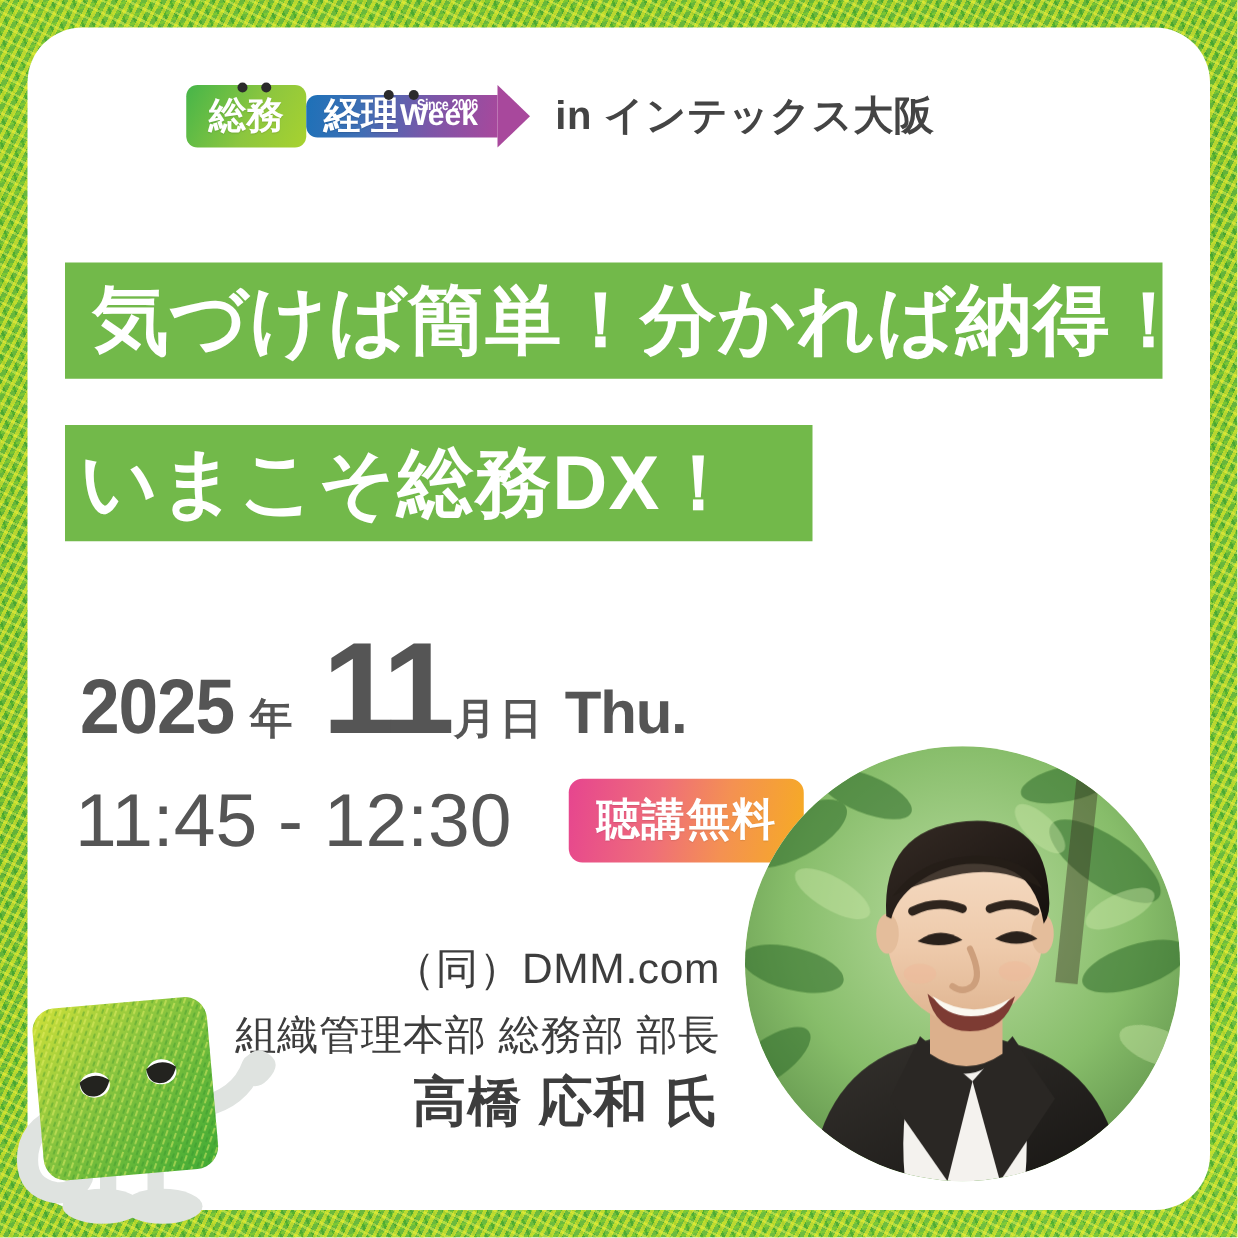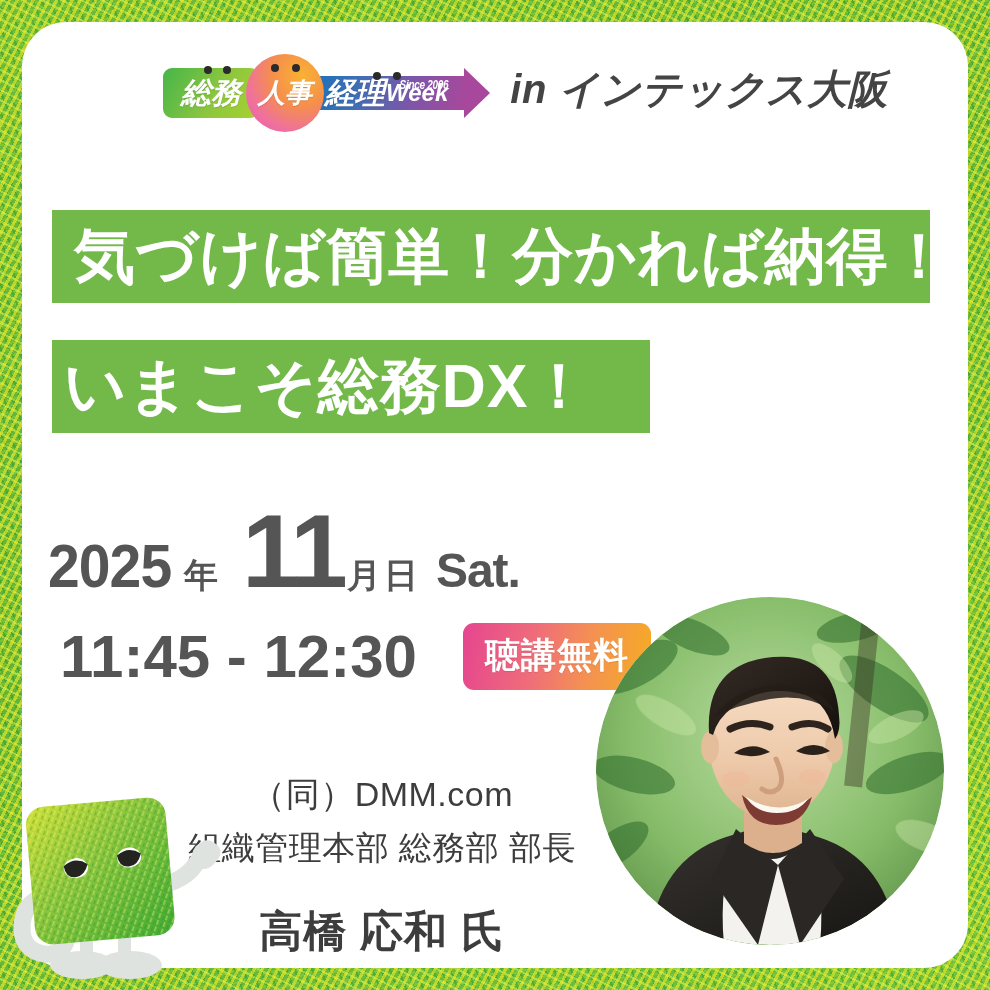--- a/index.html
+++ b/index.html
@@ -30,25 +30,24 @@
     position: absolute;
     left: 22px; top: 22px;
     width: 946px; height: 946px;
     background: #ffffff;
     border-radius: 44px;
   }
 
   
   #logo-row {
     position: absolute;
-    left: 163px; top: 62px;
+    left: 149px; top: 62px;
     height: 62px;
     display: flex;
-    align-items: flex-start;
-    font-style: italic;
+    align-items: center;
   }
   .logo-mark { position: relative; display: flex; align-items: center; height: 62px; }
 
   .seg-soumu {
     position: relative;
     width: 96px; height: 50px;
     border-radius: 9px;
     background: linear-gradient(120deg, #46b549 0%, #8cc63f 55%, #a8d22f 100%);
     display: flex; align-items: center; justify-content: center;
     z-index: 1;
@@ -106,21 +105,21 @@
   }
   .logo-eye {
     position: absolute;
     width: 8px; height: 8px;
     border-radius: 50%;
     background: #2b2b2b;
     z-index: 6;
   }
   .in-venue {
     margin-left: 20px;
-    font-size: 40px;
+    font-size: 32px;
     font-weight: bold;
     color: #444444;
     letter-spacing: .5px;
     white-space: nowrap;
   }
 
   
   .headline {
     position: absolute;
     background: #72b94a;
@@ -141,69 +140,69 @@
   #headline-2 {
     left: 52px; top: 340px;
     width: 598px; height: 93px;
     padding-left: 12px;
     font-size: 61px;
   }
 
   
   #date-line {
     position: absolute;
-    left: 48px; top: 510px;
+    left: 64px; top: 510px;
     display: flex;
     align-items: baseline;
     color: #555555;
     white-space: nowrap;
   }
   .d-year    { font-size: 62px; font-weight: bold; letter-spacing: -1px; transform: scaleX(.92); transform-origin: left bottom; }
   .d-unit-yr { font-size: 34px; font-weight: bold; margin-left: 2px; }
   .d-big     { font-size: 104px; font-weight: bold; letter-spacing: -4px; margin-left: 24px; line-height: .8; }
   .d-unit    { font-size: 34px; font-weight: bold; margin-left: 3px; }
   .d-dow     { font-size: 48px; font-weight: bold; margin-left: 18px; letter-spacing: -1px; }
 
   #time-row {
     position: absolute;
     left: 60px; top: 622px;
     display: flex;
     align-items: center;
   }
   #time-text {
     font-size: 60px;
-    font-weight: bold;
+    font-weight: normal;
     color: #555555;
     letter-spacing: 0px;
     white-space: nowrap;
   }
   #free-badge {
     margin-left: 46px;
     padding: 9px 22px 11px 22px;
     border-radius: 11px;
     background: linear-gradient(100deg, #e6458f 0%, #ef6d7a 38%, #f49152 66%, #f6ac22 100%);
     color: #ffffff;
     font-size: 35px;
     font-weight: bold;
     letter-spacing: 1px;
     white-space: nowrap;
     text-shadow: 0 1px 1px rgba(0,0,0,.10);
   }
 
   
   #speaker-block {
     position: absolute;
-    right: 414px; top: 772px;
-    text-align: center;
+    right: 414px; top: 752px;
+    text-align: right;
     color: #3d3d3d;
     white-space: nowrap;
   }
   .sp-company { font-size: 34px; letter-spacing: .5px; }
   .sp-title   { font-size: 33px; margin-top: 8px; letter-spacing: .5px; }
-  .sp-name    { font-size: 43px; font-weight: bold; margin-top: 32px; letter-spacing: 1px; }
+  .sp-name    { font-size: 43px; font-weight: bold; margin-top: 2px; letter-spacing: 1px; }
 
   
   #photo {
     position: absolute;
     left: 596px; top: 597px;
     width: 348px; height: 348px;
     border-radius: 50%;
     overflow: hidden;
     background: #cfe3bc;
   }
@@ -226,25 +225,20 @@
   <div id="logo-row">
 
     <div class="logo-mark">
 
       <div class="seg-soumu">
         <span class="logo-eye" style="top:-2px;left:41px;"></span>
         <span class="logo-eye" style="top:-2px;left:60px;"></span>
         <span class="seg-label">総務</span>
       </div>
 
-      <div class="seg-jinji">
-        <span class="logo-eye" style="top:10px;left:25px;"></span>
-        <span class="logo-eye" style="top:10px;left:46px;"></span>
-        <span class="seg-label small">人事</span>
-      </div>
 
       <div class="seg-keiri">
         <span class="logo-eye" style="top:-4px;left:62px;"></span>
         <span class="logo-eye" style="top:-4px;left:82px;"></span>
         <span class="seg-label">経理</span>
         <span class="week-word">Week</span>
         <span class="since">Since 2006</span>
       </div>
 
       <div class="seg-arrow"></div>
@@ -255,21 +249,21 @@
 
   <div class="headline" id="headline-1">気づけば簡単！分かれば納得！</div>
   <div class="headline" id="headline-2">いまこそ総務DX！</div>
 
   <div id="date-line">
     <span class="d-year">2025</span>
     <span class="d-unit-yr">年</span>
     <span class="d-big">11</span>
     <span class="d-unit">月</span>
     <span class="d-unit">日</span>
-    <span class="d-dow">Sat.</span>
+    <span class="d-dow">Thu.</span>
   </div>
 
   <div id="time-row">
     <span id="time-text">11:45 - 12:30</span>
     <span id="free-badge">聴講無料</span>
   </div>
 
   <div id="speaker-block">
     <div class="sp-company">（同）DMM.com</div>
     <div class="sp-title">組織管理本部 総務部 部長</div>

